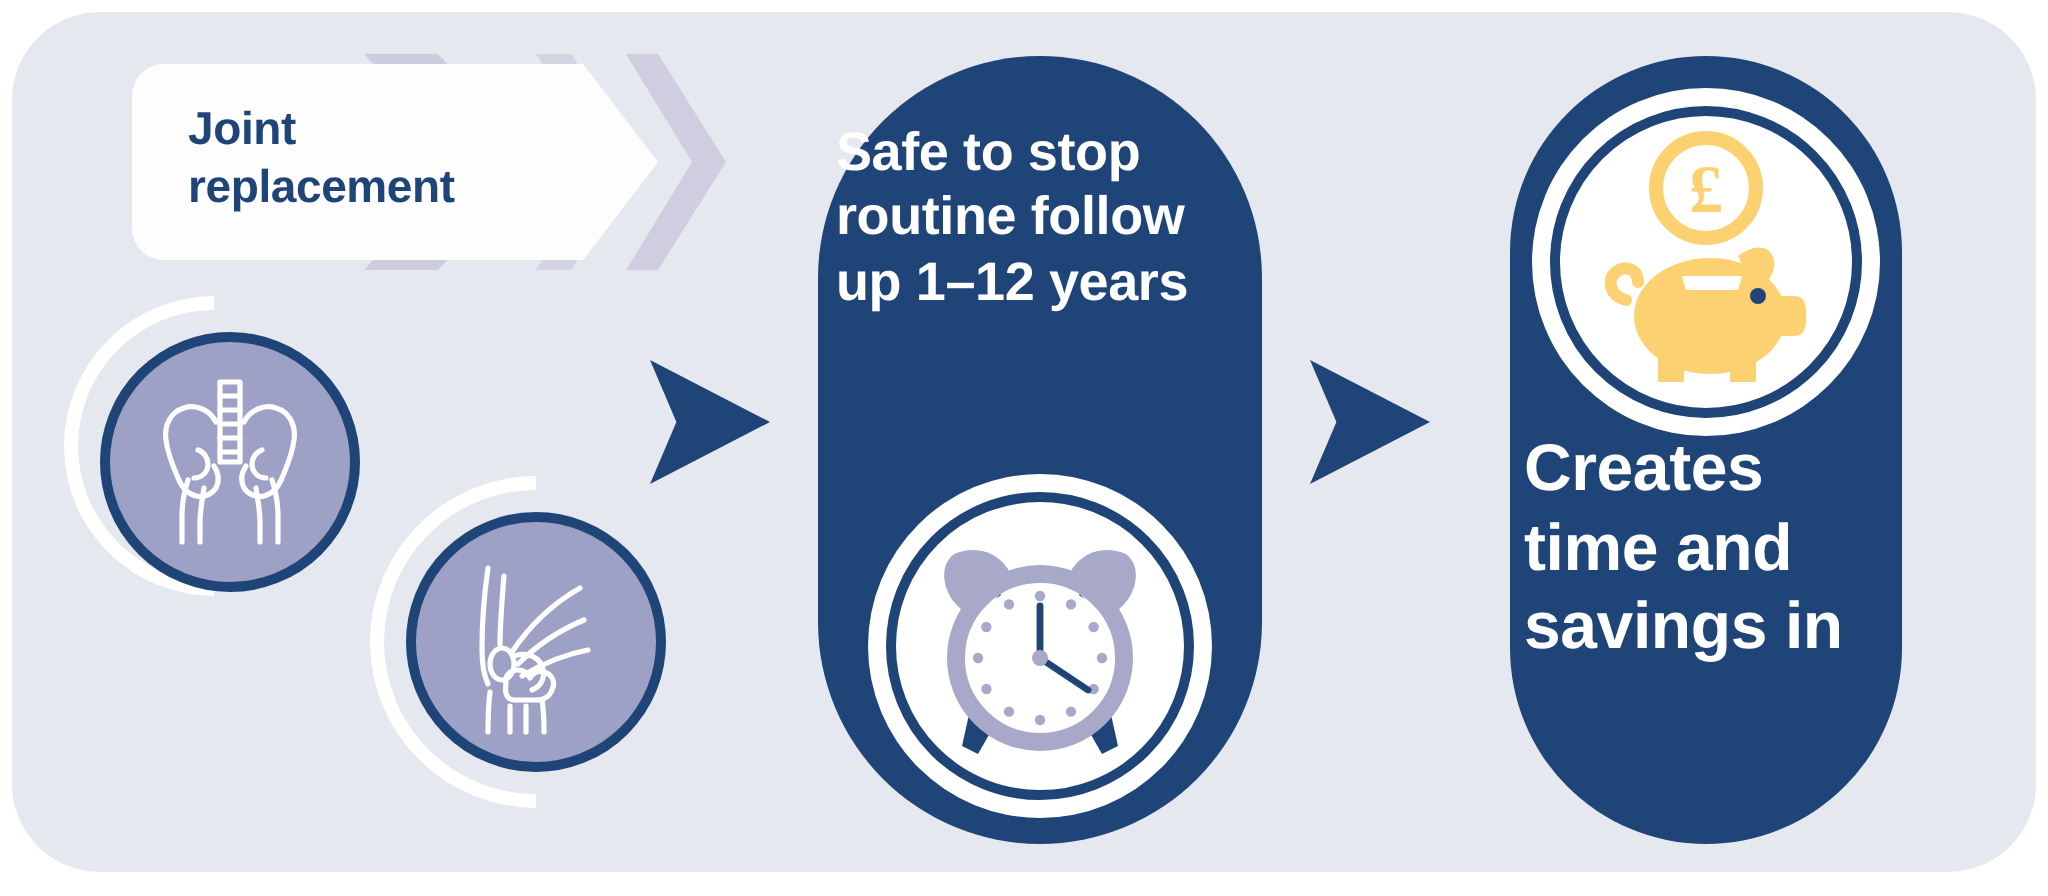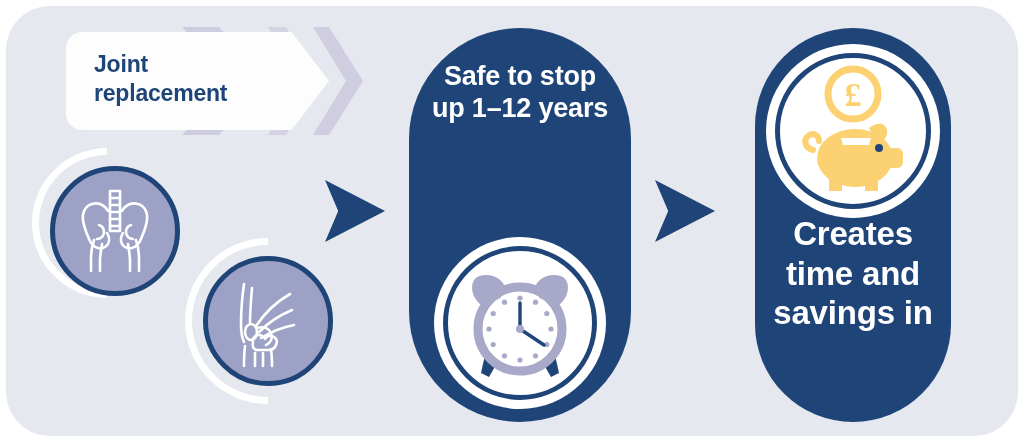--- a/index.html
+++ b/index.html
@@ -70,21 +70,21 @@
     clip-path:polygon(0 0,100% 50%,0 100%,22% 50%);}
   .arrow-1{left:325px;top:180px;}
   .arrow-2{left:655px;top:180px;}
 
   
   .pill{position:absolute;background:#1f4477;}
   .pill-mid{left:409px;top:28px;width:222px;height:394px;border-radius:111px;}
   .pill-right{left:755px;top:28px;width:196px;height:394px;border-radius:98px;}
 
   .pill-text{
-    position:absolute;color:#ffffff;font-weight:bold;text-align:center;
+    position:absolute;color:#ffffff;font-weight:bold;text-align:left;
     line-height:1.2;letter-spacing:-.2px;
   }
   .mid-text{left:418px;top:60px;width:204px;font-size:27px;}
   .right-text{left:762px;top:214px;width:182px;font-size:33px;}
 
   
   .disc{
     position:absolute;border-radius:50%;background:#ffffff;
     box-sizing:border-box;
   }
@@ -170,20 +170,21 @@
     </svg>
   </div>
 
   <div class="arrow arrow-1">
       <i></i>
     </div>
 
   <div class="pill pill-mid"></div>
   <div class="pill-text mid-text">
     <div>Safe to stop</div>
+    <div>routine follow</div>
     <div>up 1–12 years</div>
   </div>
 
   <div class="disc clock-disc"></div>
   <div class="disc-ring clock-ring"></div>
   <div style="position:absolute;left:456px;top:259px;width:128px;height:128px;display:flex;align-items:center;justify-content:center;">
     <svg width="122" height="120" viewBox="0 0 122 120">
 
       <path d="M18 14 C32 8 46 16 48 30 L22 42 C12 34 10 20 18 14 Z" fill="#a8a9c9"></path>
       <path d="M104 14 C90 8 76 16 74 30 L100 42 C110 34 112 20 104 14 Z" fill="#a8a9c9"></path>

